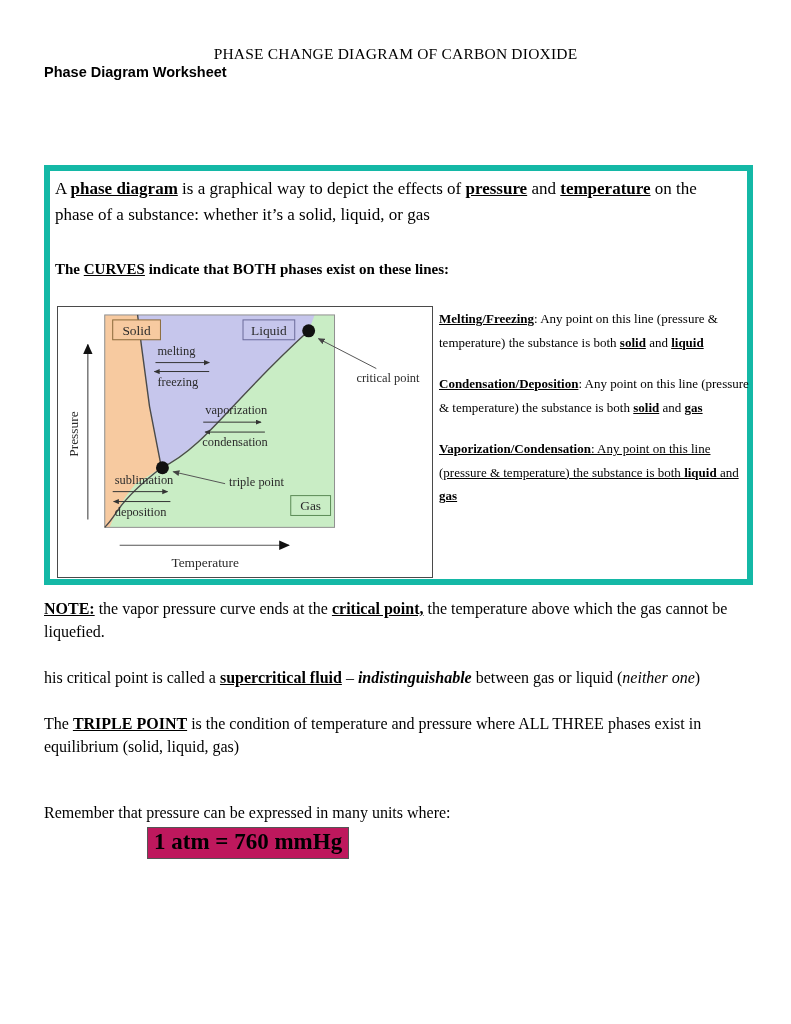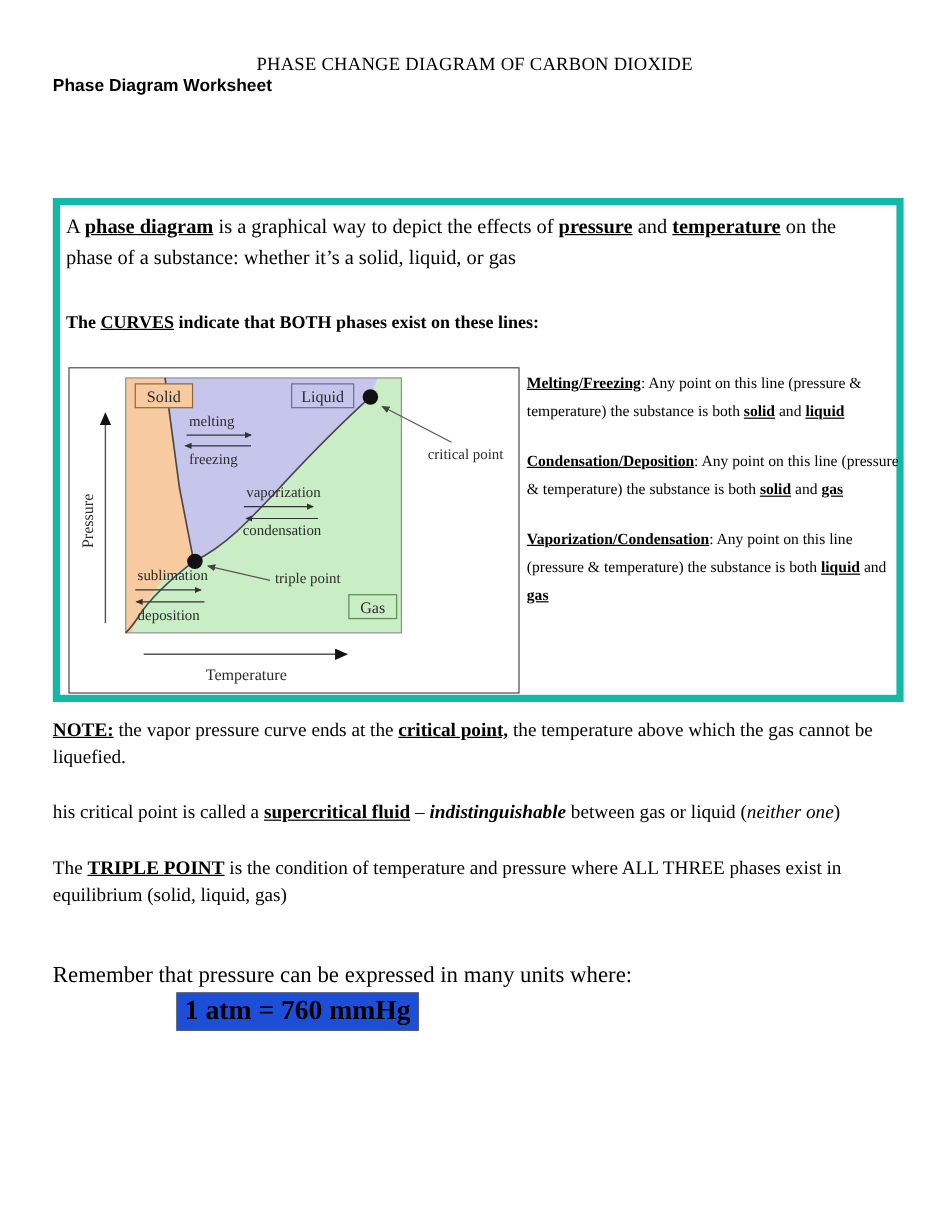--- a/index.html
+++ b/index.html
@@ -101,52 +101,52 @@
   
   .defs {
     position: absolute;
     left: 389px;
     top: 136px;
     width: 312px;
     font-size: 13px;
     line-height: 23.5px;
   }
   .defs p { margin: 0 0 18px 0; }
-  .defs p:last-child { margin-bottom: 16px; }
+  .defs p:last-child { margin-bottom: 16px; text-decoration: underline; }
 
   
   .below {
     position: absolute;
     left: 44px;
     top: 597px;
     width: 706px;
     font-size: 16px;
     line-height: 23px;
   }
   .below p { margin: 0; }
   .gap-lg { height: 23px; }
   .gap-md { height: 23px; }
 
   .remember {
     position: absolute;
     left: 44px;
     top: 800px;
-    font-size: 19px;
+    font-size: 16px;
     line-height: 26px;
   }
   .eqbox {
     position: absolute;
     left: 147px;
     top: 827px;
     border: 1px solid #555;
     padding: 1px 6px 3px 6px;
     font-size: 23px;
     font-weight: bold;
     line-height: 26px;
-    background: #1d4ed8;
+    background: #be185d;
     box-sizing: border-box;
   }
 </style>
 </head>
 <body>
 
 <div class="page">
 
   <div class="doc-title">PHASE CHANGE DIAGRAM OF CARBON DIOXIDE</div>
   <div class="worksheet-title">Phase Diagram Worksheet</div>

